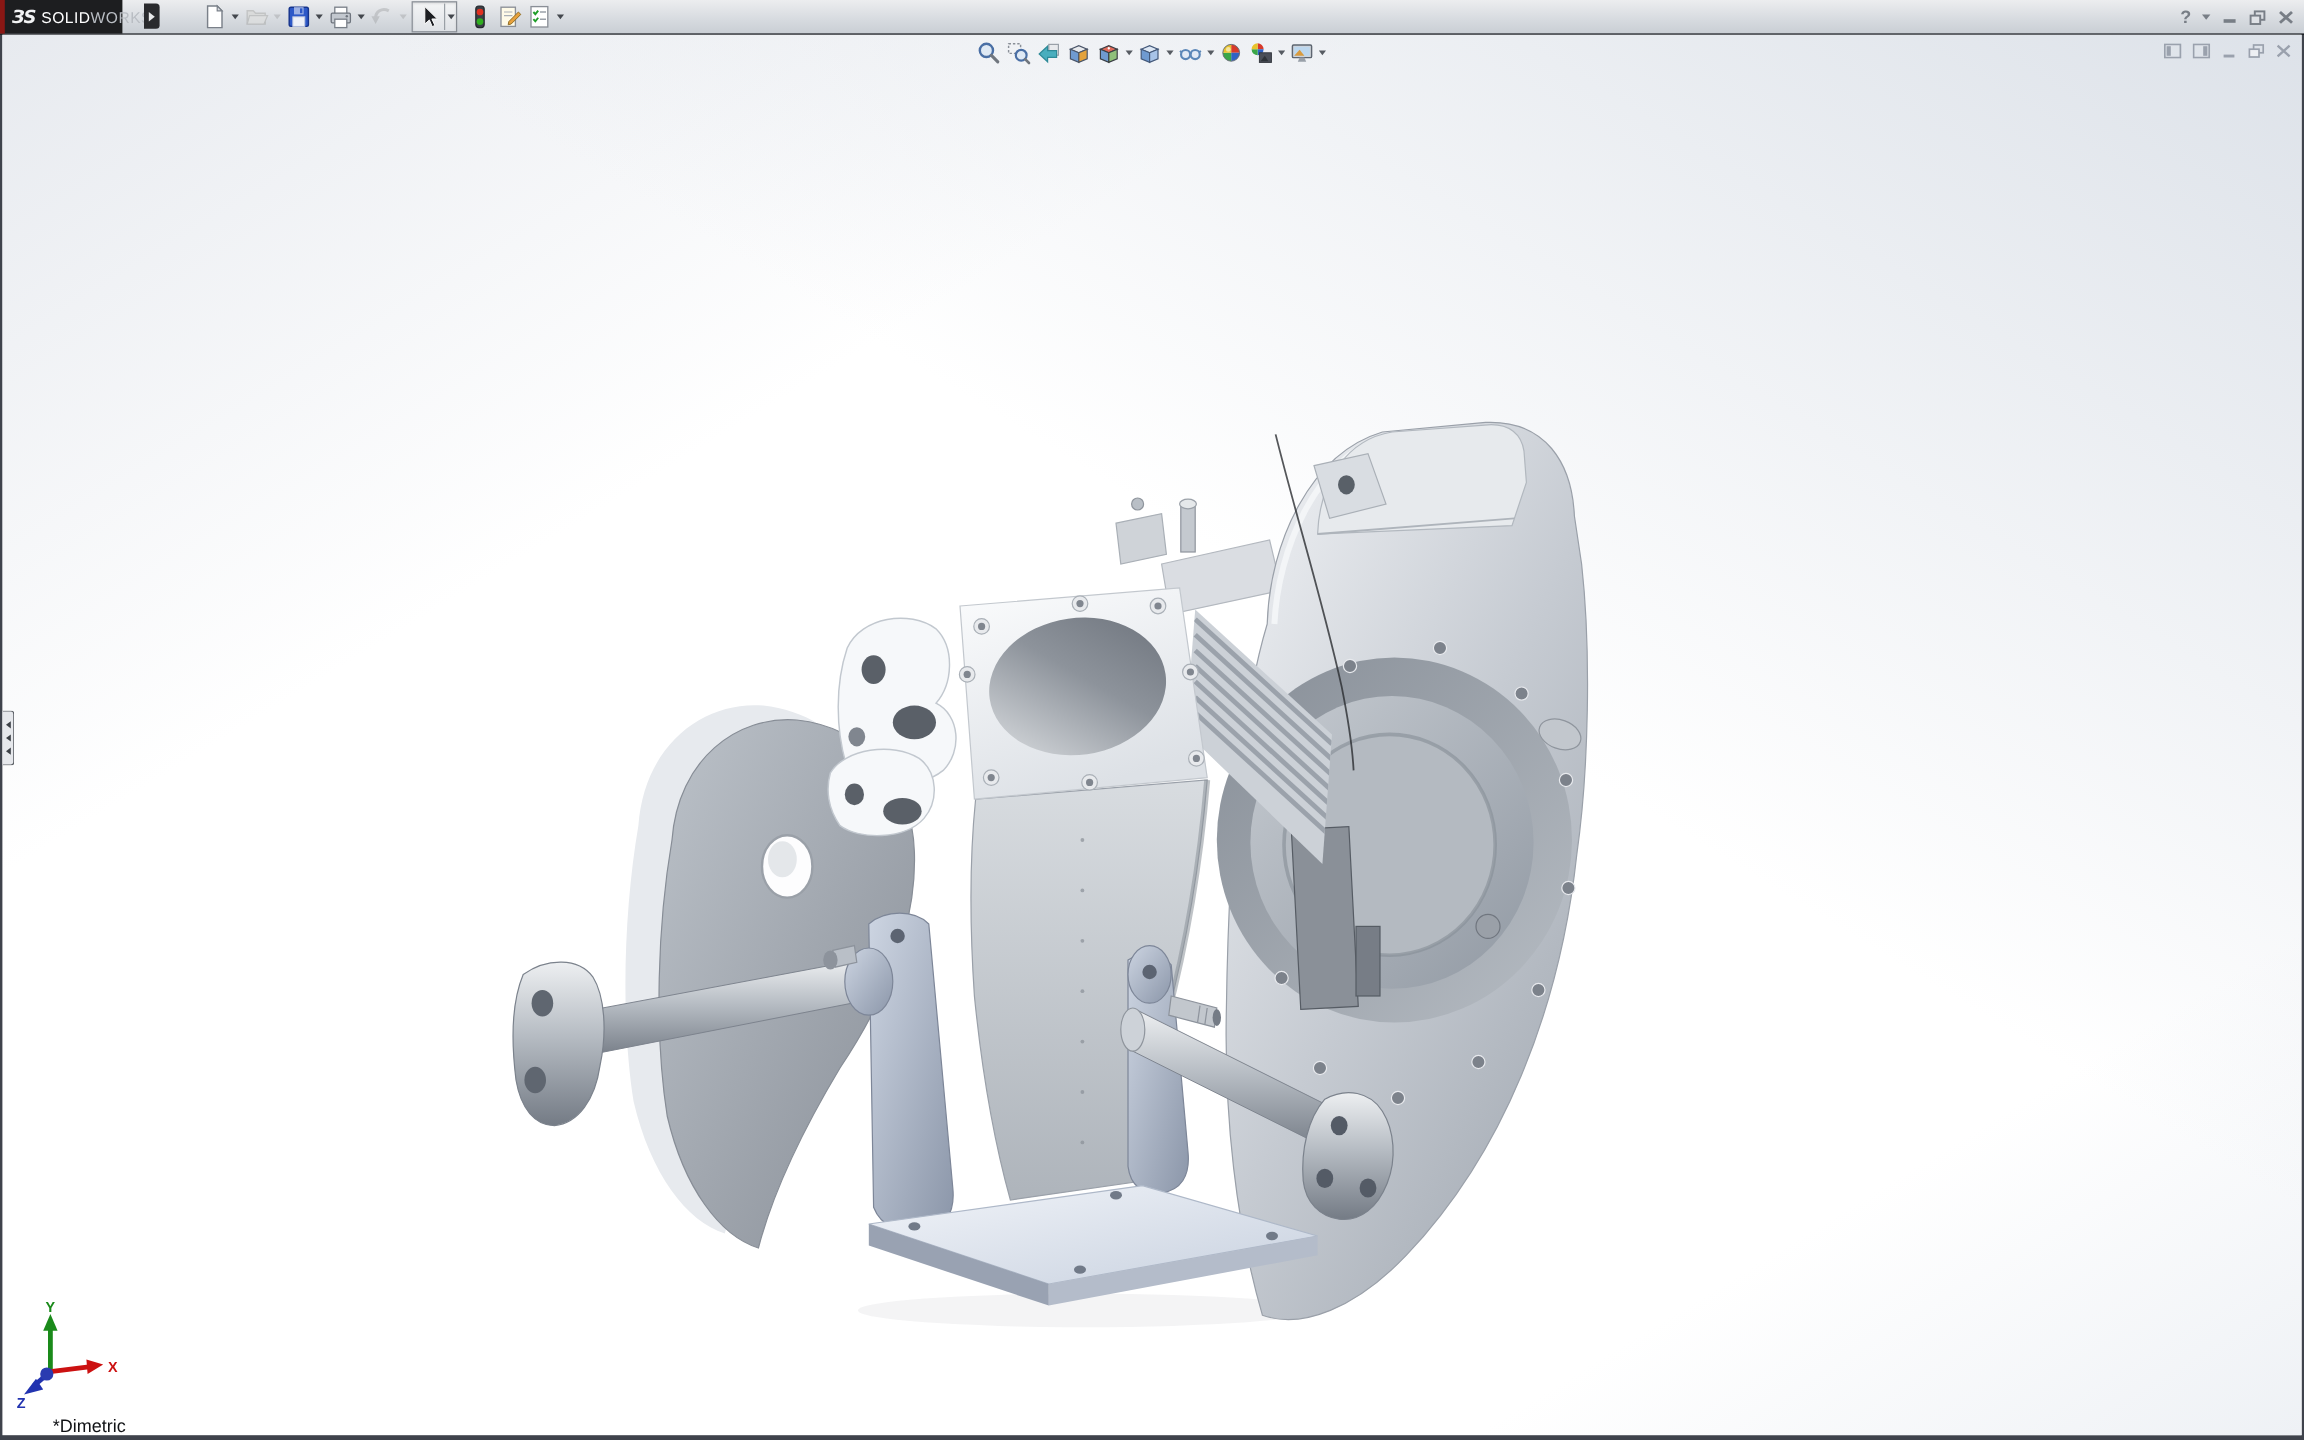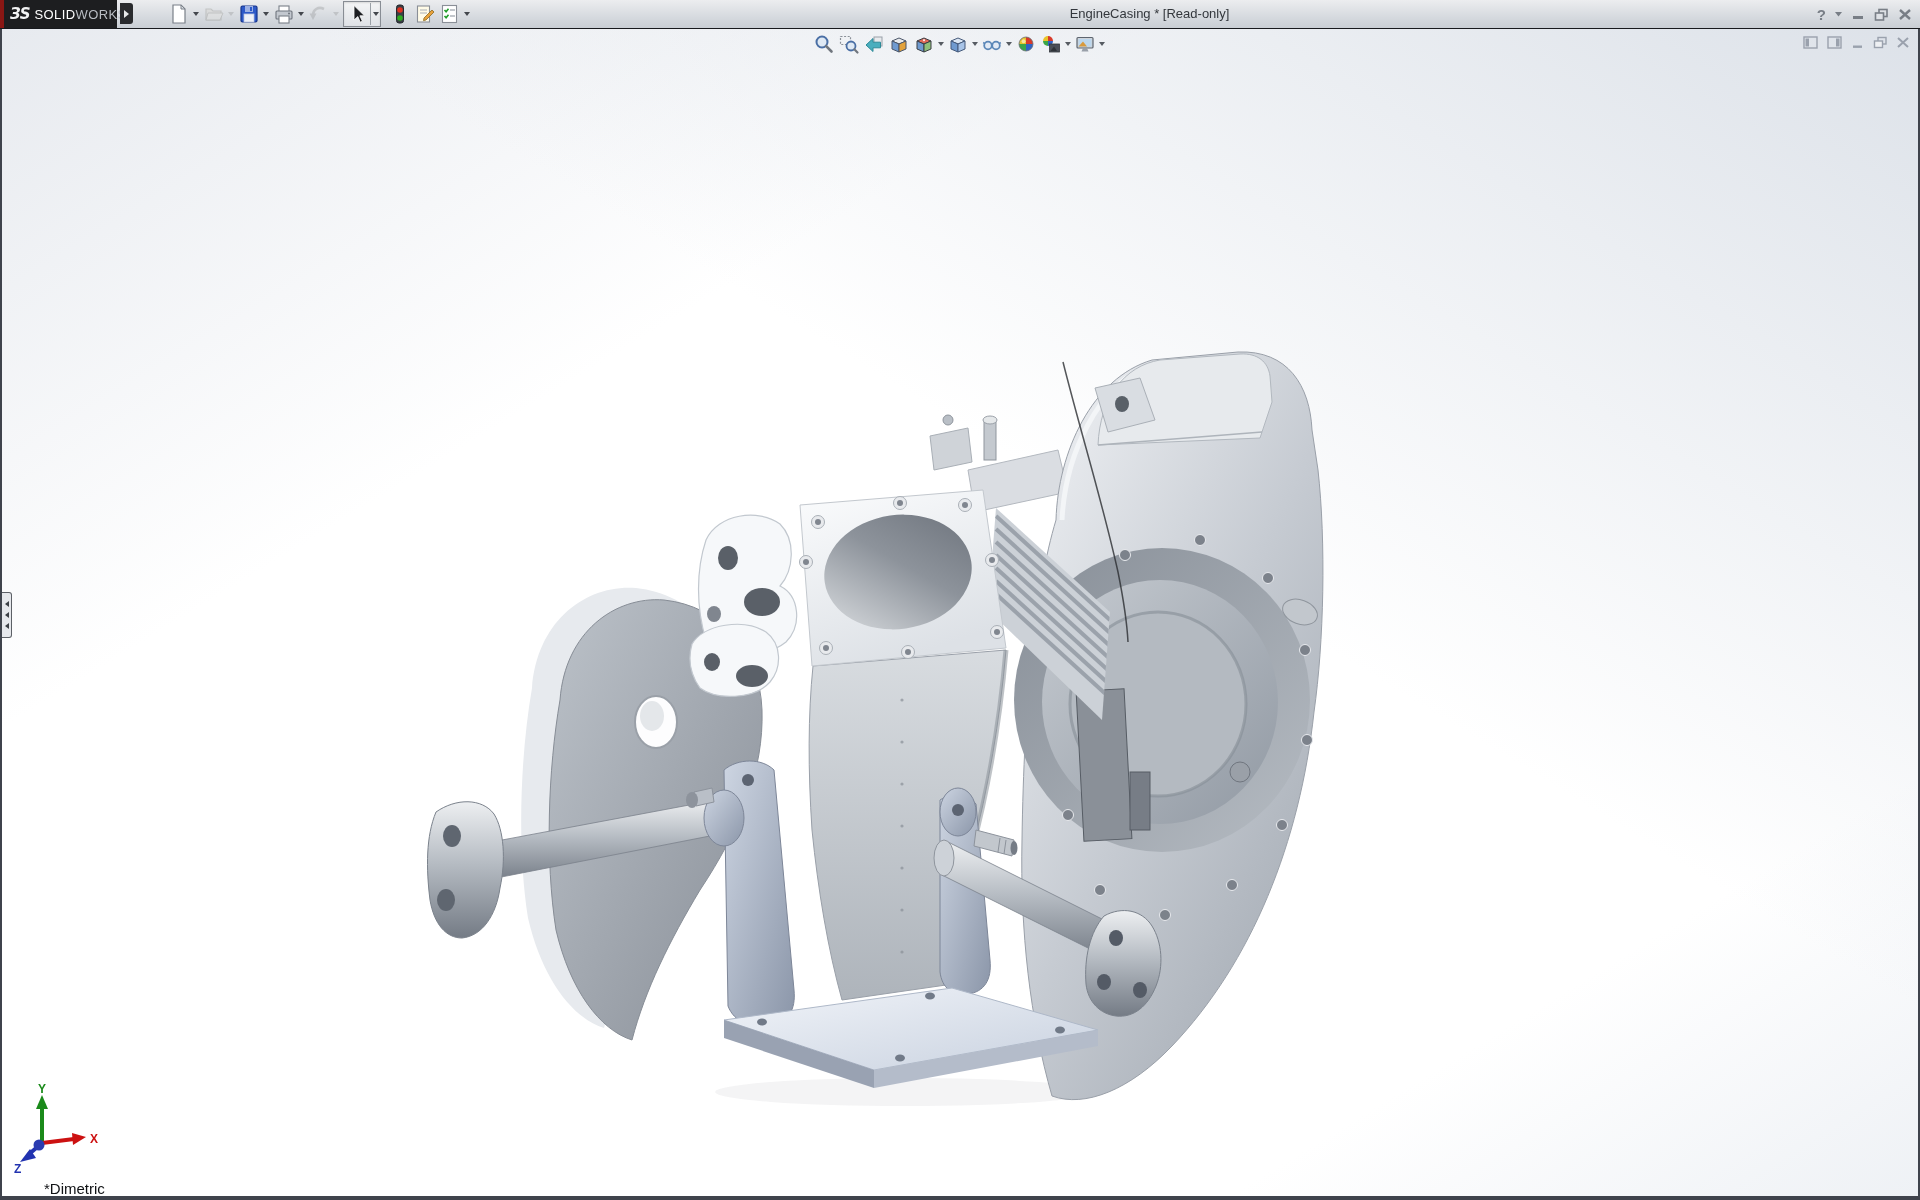--- a/index.html
+++ b/index.html
@@ -1,21 +1,21 @@
 <!DOCTYPE html>
 <html><head>
 <meta charset="utf-8">
 <style>
   html,body{margin:0;padding:0;background:#3f434c;font-family:"Liberation Sans",sans-serif;}
   #app{position:relative;width:1920px;height:1200px;background:#3f434c;overflow:hidden;}
 
   
   .titlebar{position:absolute;top:0;left:0;right:0;height:28px;
     background:linear-gradient(#ecedef,#d6dadf 60%,#c9ced4);border-bottom:1px solid #17191d;}
-  .logo{position:absolute;left:0;top:0;width:117px;height:28px;background:#1d1e20;
+  .logo{position:absolute;left:0;top:0;width:102px;height:28px;background:#1d1e20;
     display:flex;align-items:center;padding-left:10px;box-sizing:border-box;}
   .logo::before{content:"";position:absolute;left:0;top:0;width:4px;height:28px;background:#8a1714;}
   .logo-mark{color:#f2f3f4;font-family:"DejaVu Sans",sans-serif;font-style:italic;font-weight:bold;
     font-size:15px;margin-right:5px;letter-spacing:-1px;}
   .brand-bold{color:#ffffff;font-weight:normal;font-size:13px;letter-spacing:.4px;}
   .brand-light{color:#b9bdc3;font-weight:normal;font-size:13px;letter-spacing:.4px;}
   .menu-tab{position:absolute;left:120px;top:3px;width:13px;height:21px;background:#2a2b2e;
     border-radius:0 3px 3px 0;display:flex;align-items:center;justify-content:center;}
   .menu-tab i{width:0;height:0;border-left:5px solid #e8e9ea;border-top:4px solid transparent;border-bottom:4px solid transparent;}
 
@@ -167,21 +167,20 @@
           <line x1="12" y1="8" x2="17" y2="8" stroke="#9aa0a8" stroke-width="1.2"></line>
           <path d="M6.5,14 l1.6,1.8 2.4,-3" fill="none" stroke="#1f9e28" stroke-width="1.6"></path>
           <line x1="12" y1="14" x2="17" y2="14" stroke="#9aa0a8" stroke-width="1.2"></line>
         </svg>
       </button>
         <button class="dd">
           <i></i>
         </button>
     </div>
 
-    <div class="title-text">EngineCasing * [Read-only]</div>
 
     <div class="win-controls">
       <button class="wbtn">
         <span class="help-q">?</span>
       </button>
       <button class="wbtn" style="gap:0;">
         <svg width="8" height="6">
             <polygon points="0,1 7,1 3.5,5.5" fill="#787e86"></polygon>
           </svg>
       </button>

